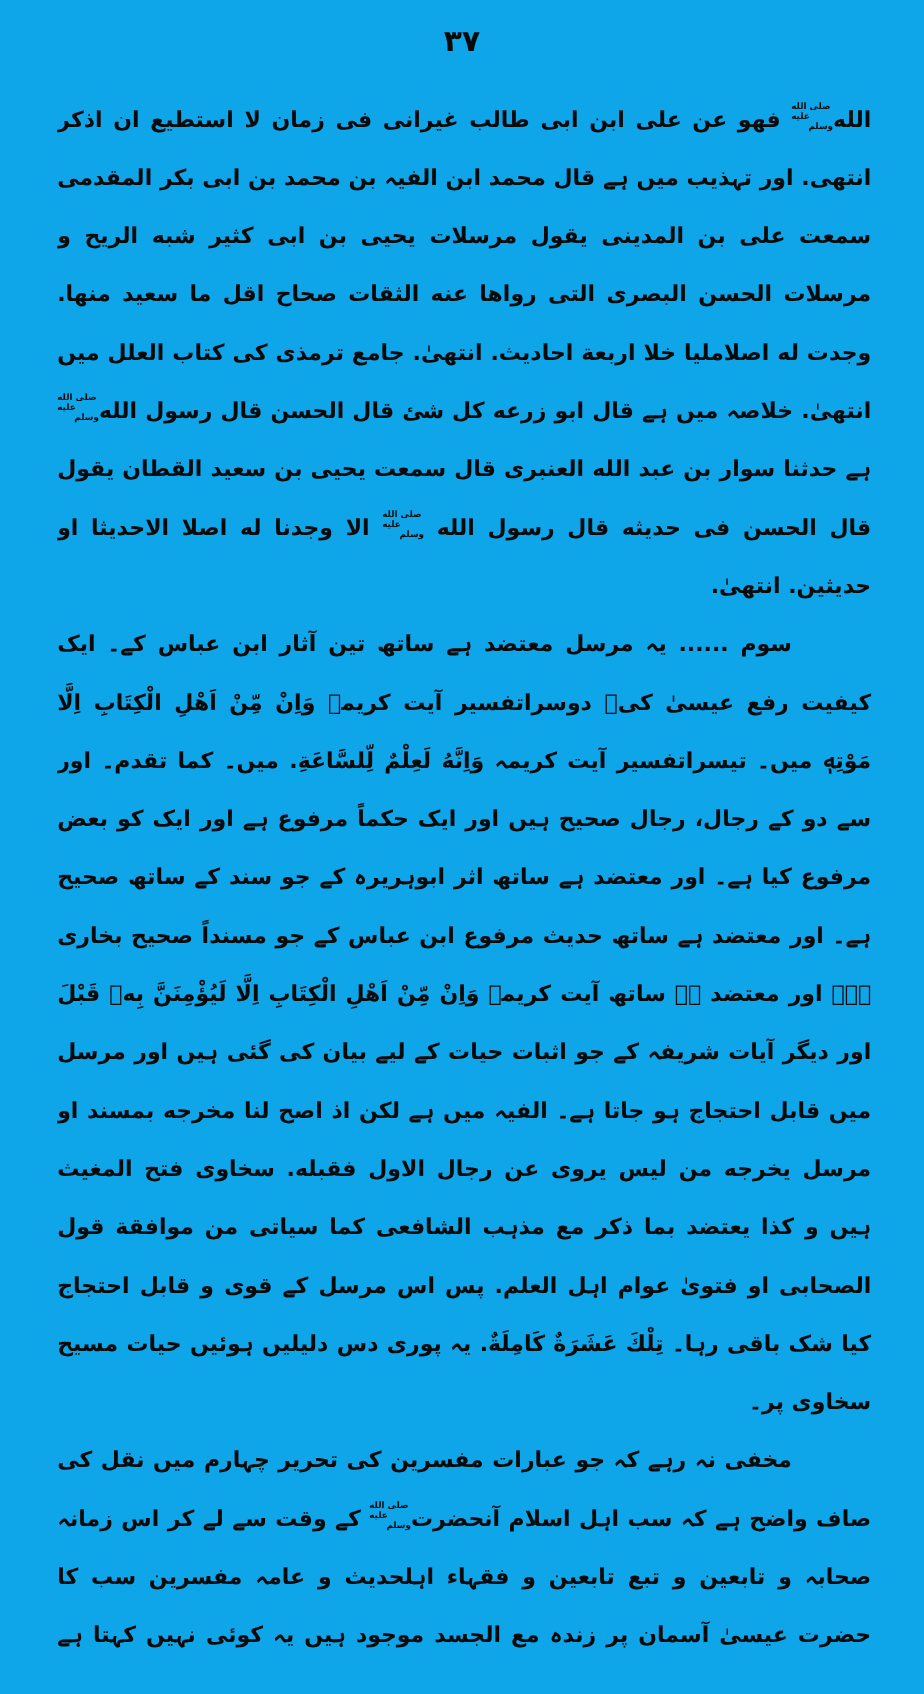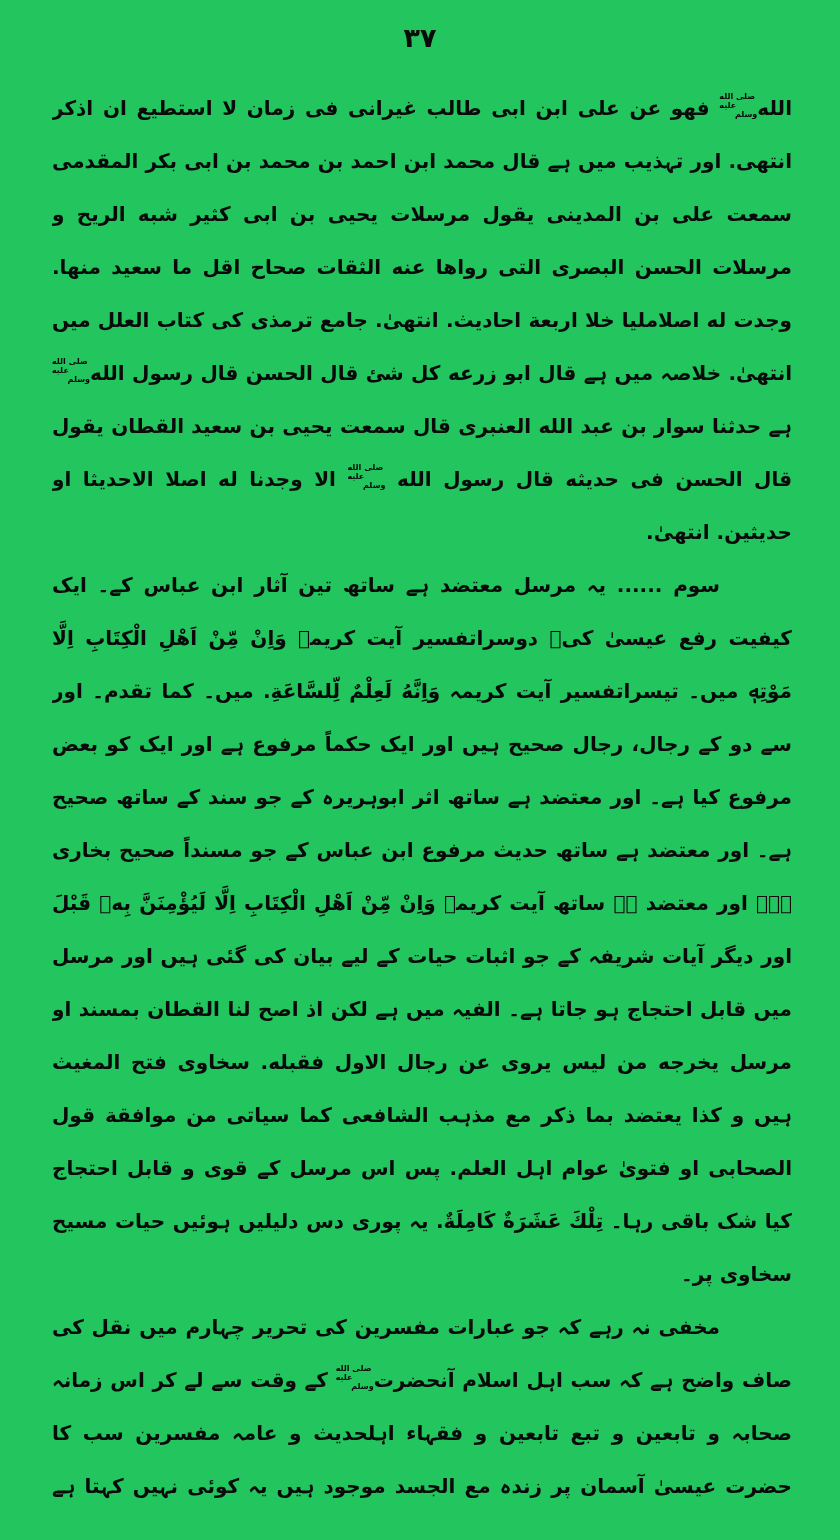--- a/index.html
+++ b/index.html
@@ -4,21 +4,21 @@
 <style>
   html, body {
     margin: 0;
     padding: 0;
     background: #ffffff;
   }
   .page {
     position: relative;
     width: 840px;
     height: 1540px;
-    background: #22c55e;
+    background: #0ea5e9;
     color: #0a0a0a;
     font-family: "DejaVu Sans", sans-serif;
     overflow: hidden;
   }
   .page-number {
     position: absolute;
     top: 22px;
     left: 0;
     right: 0;
     text-align: center;
@@ -66,40 +66,40 @@
 </head>
 <body>
 
 <div class="page">
   <div class="page-number">۳۷</div>
 
   <div class="text-body">
 
     <div class="para">
       <div class="line">الله<span class="hon">صلى الله عليه وسلم</span> فهو عن على ابن ابى طالب غيرانى فى زمان لا استطيع ان اذكر عليا.</div>
-      <div class="line">انتهى. اور تہذیب میں ہے قال محمد ابن احمد بن محمد بن ابى بكر المقدمى</div>
+      <div class="line">انتهى. اور تہذیب میں ہے قال محمد ابن الفیہ بن محمد بن ابى بكر المقدمى</div>
       <div class="line">سمعت على بن المدينى يقول مرسلات يحيى بن ابى كثير شبه الريح و</div>
       <div class="line">مرسلات الحسن البصرى التى رواها عنه الثقات صحاح اقل ما سعيد منها.</div>
       <div class="line">وجدت له اصلامليا خلا اربعة احاديث. انتهىٰ. جامع ترمذى كى كتاب العلل میں</div>
       <div class="line">انتهىٰ. خلاصہ میں ہے قال ابو زرعه كل شئ قال الحسن قال رسول الله<span class="hon">صلى الله عليه وسلم</span></div>
       <div class="line">ہے حدثنا سوار بن عبد الله العنبرى قال سمعت يحيى بن سعيد القطان يقول ما</div>
       <div class="line">قال الحسن فى حديثه قال رسول الله <span class="hon">صلى الله عليه وسلم</span> الا وجدنا له اصلا الاحديثا او</div>
       <div class="line short">حديثين. انتهىٰ.</div>
     </div>
 
     <div class="para">
       <div class="line indent">سوم ...... یہ مرسل معتضد ہے ساتھ تین آثار ابن عباس کے۔ ایک بیان میں</div>
       <div class="line">کیفیت رفع عیسیٰ کی۔ دوسراتفسیر آیت کریمہ وَاِنْ مِّنْ اَهْلِ الْكِتَابِ اِلَّا لَيُؤْمِنَنَّ بِهٖ قَبْلَ</div>
       <div class="line">مَوْتِهٖ میں۔ تیسراتفسیر آیت کریمہ وَاِنَّهُ لَعِلْمٌ لِّلسَّاعَةِ. میں۔ کما تقدم۔ اور ان آثار میں</div>
       <div class="line">سے دو کے رجال، رجال صحیح ہیں اور ایک حکماً مرفوع ہے اور ایک کو بعض مخرجین نے</div>
       <div class="line">مرفوع کیا ہے۔ اور معتضد ہے ساتھ اثر ابوہریرہ کے جو سند کے ساتھ صحیح بخاری میں مذکور</div>
       <div class="line">ہے۔ اور معتضد ہے ساتھ حدیث مرفوع ابن عباس کے جو مسنداً صحیح بخاری میں مروی</div>
       <div class="line">ہے۔ اور معتضد ہے ساتھ آیت کریمہ وَاِنْ مِّنْ اَهْلِ الْكِتَابِ اِلَّا لَيُؤْمِنَنَّ بِهٖ قَبْلَ مَوْتِهٖ</div>
       <div class="line">اور دیگر آیات شریفہ کے جو اثبات حیات کے لیے بیان کی گئی ہیں اور مرسل اس سے کم</div>
-      <div class="line">میں قابل احتجاج ہو جاتا ہے۔ الفیہ میں ہے لکن اذ اصح لنا القطان بمسند او</div>
+      <div class="line">میں قابل احتجاج ہو جاتا ہے۔ الفیہ میں ہے لکن اذ اصح لنا مخرجه بمسند او</div>
       <div class="line">مرسل يخرجه من ليس يروى عن رجال الاول فقبله. سخاوی فتح المغیث میں لکھتے</div>
       <div class="line">ہیں و کذا یعتضد بما ذکر مع مذہب الشافعی کما سیاتی من موافقة قول بعض</div>
       <div class="line">الصحابی او فتویٰ عوام اہل العلم. پس اس مرسل کے قوی و قابل احتجاج ہونے میں</div>
       <div class="line">کیا شک باقی رہا۔ تِلْكَ عَشَرَةٌ كَامِلَةٌ. یہ پوری دس دلیلیں ہوئیں حیات مسیح علیہ</div>
       <div class="line short">سخاوی پر۔</div>
     </div>
 
     <div class="para">
       <div class="line indent">مخفی نہ رہے کہ جو عبارات مفسرین کی تحریر چہارم میں نقل کی گئی ہیں ان سے</div>
       <div class="line">صاف واضح ہے کہ سب اہل اسلام آنحضرت<span class="hon">صلى الله عليه وسلم</span> کے وقت سے لے کر اس زمانہ تک</div>

